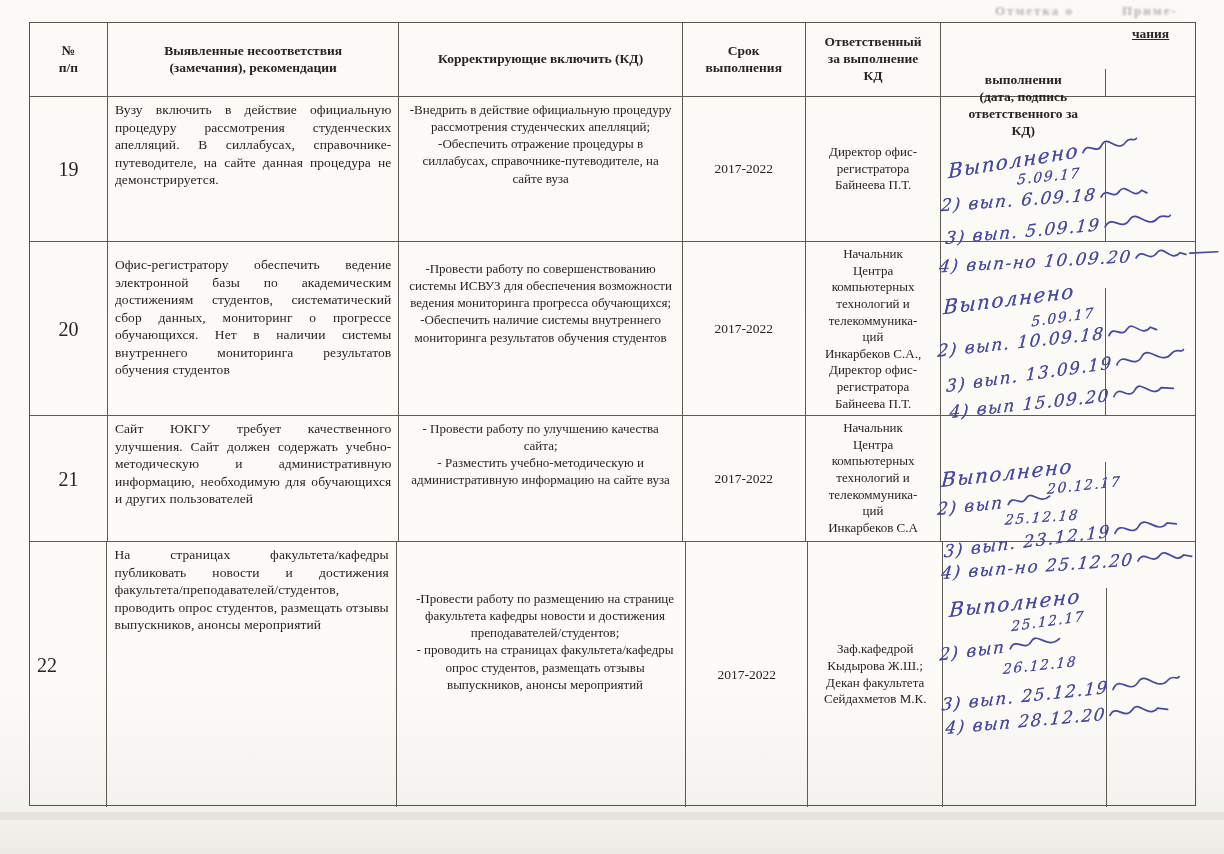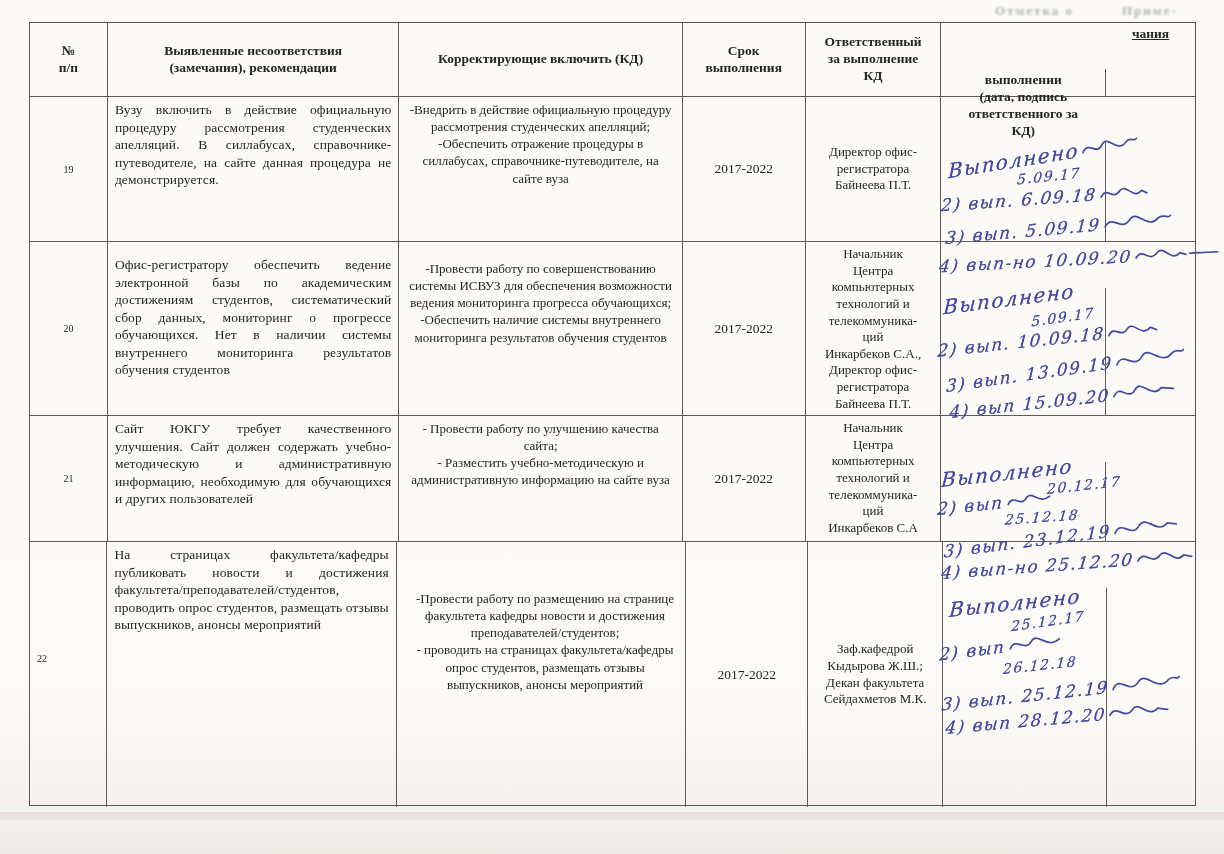--- a/index.html
+++ b/index.html
@@ -32,21 +32,21 @@
   .c4 { width:123px; }
   .c5 { width:136px; }
   .c6 { width:165px;margin-top:46px; }
   .c7 { width:89px; }
   .pre { white-space:pre-line; }
   .just { text-align:justify; }
   .vcenter { display:flex; align-items:center; justify-content:center; }
   .header .cell { font-weight:bold; text-align:center; font-size:13.5px; line-height:1.25; }
   .header .vc { display:flex; align-items:center; justify-content:center; }
   .header .topalign { align-items:flex-start; padding-top:3px; }
-  .num { font-size:10px; }
+  .num { font-size:20px; }
   .issue { letter-spacing:.1px; }
   .action { font-size:13px; line-height:1.32;text-align:center; }
   .resp { font-size:13px; line-height:1.28; text-align:center; }
   .faint-cut {
     position:absolute; font-weight:bold; color:#77766f; opacity:.55;
     filter:blur(1.1px); font-size:13px; letter-spacing:2px; white-space:nowrap;
   }
   
   .hwrap { position:absolute; left:2px; top:4px; width:250px; height:100%; overflow:visible; z-index:5; }
   .hw {

